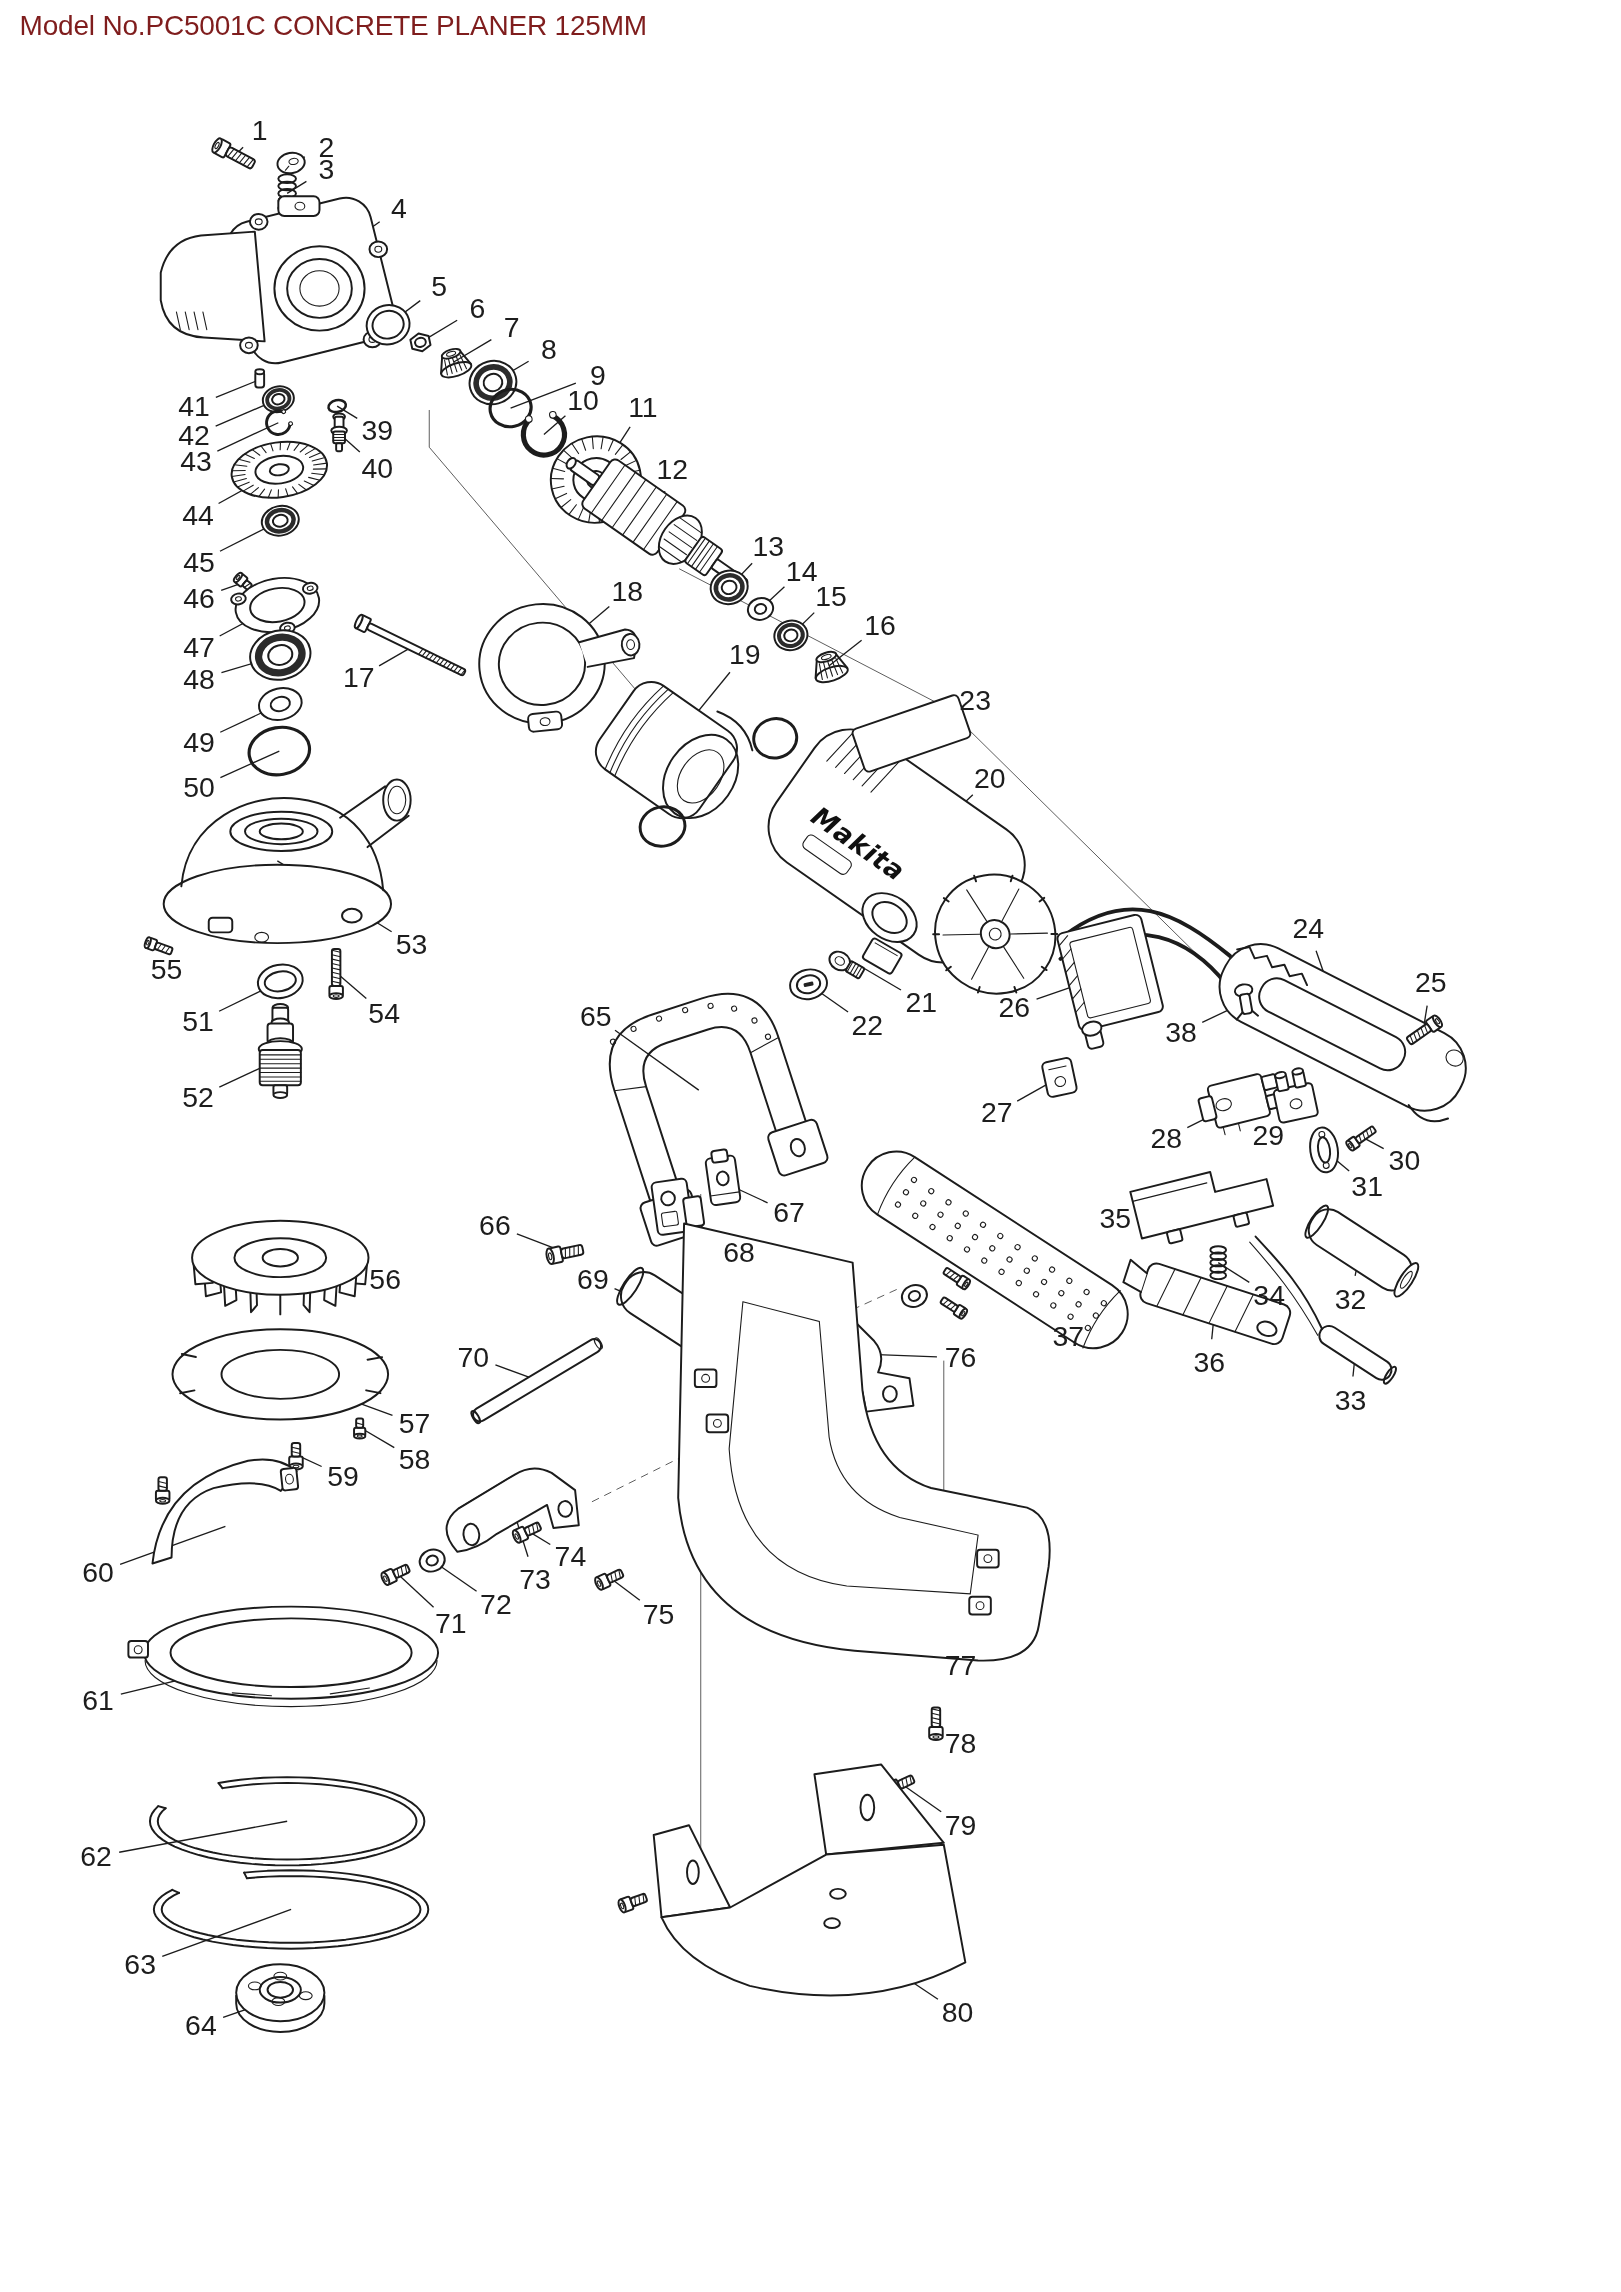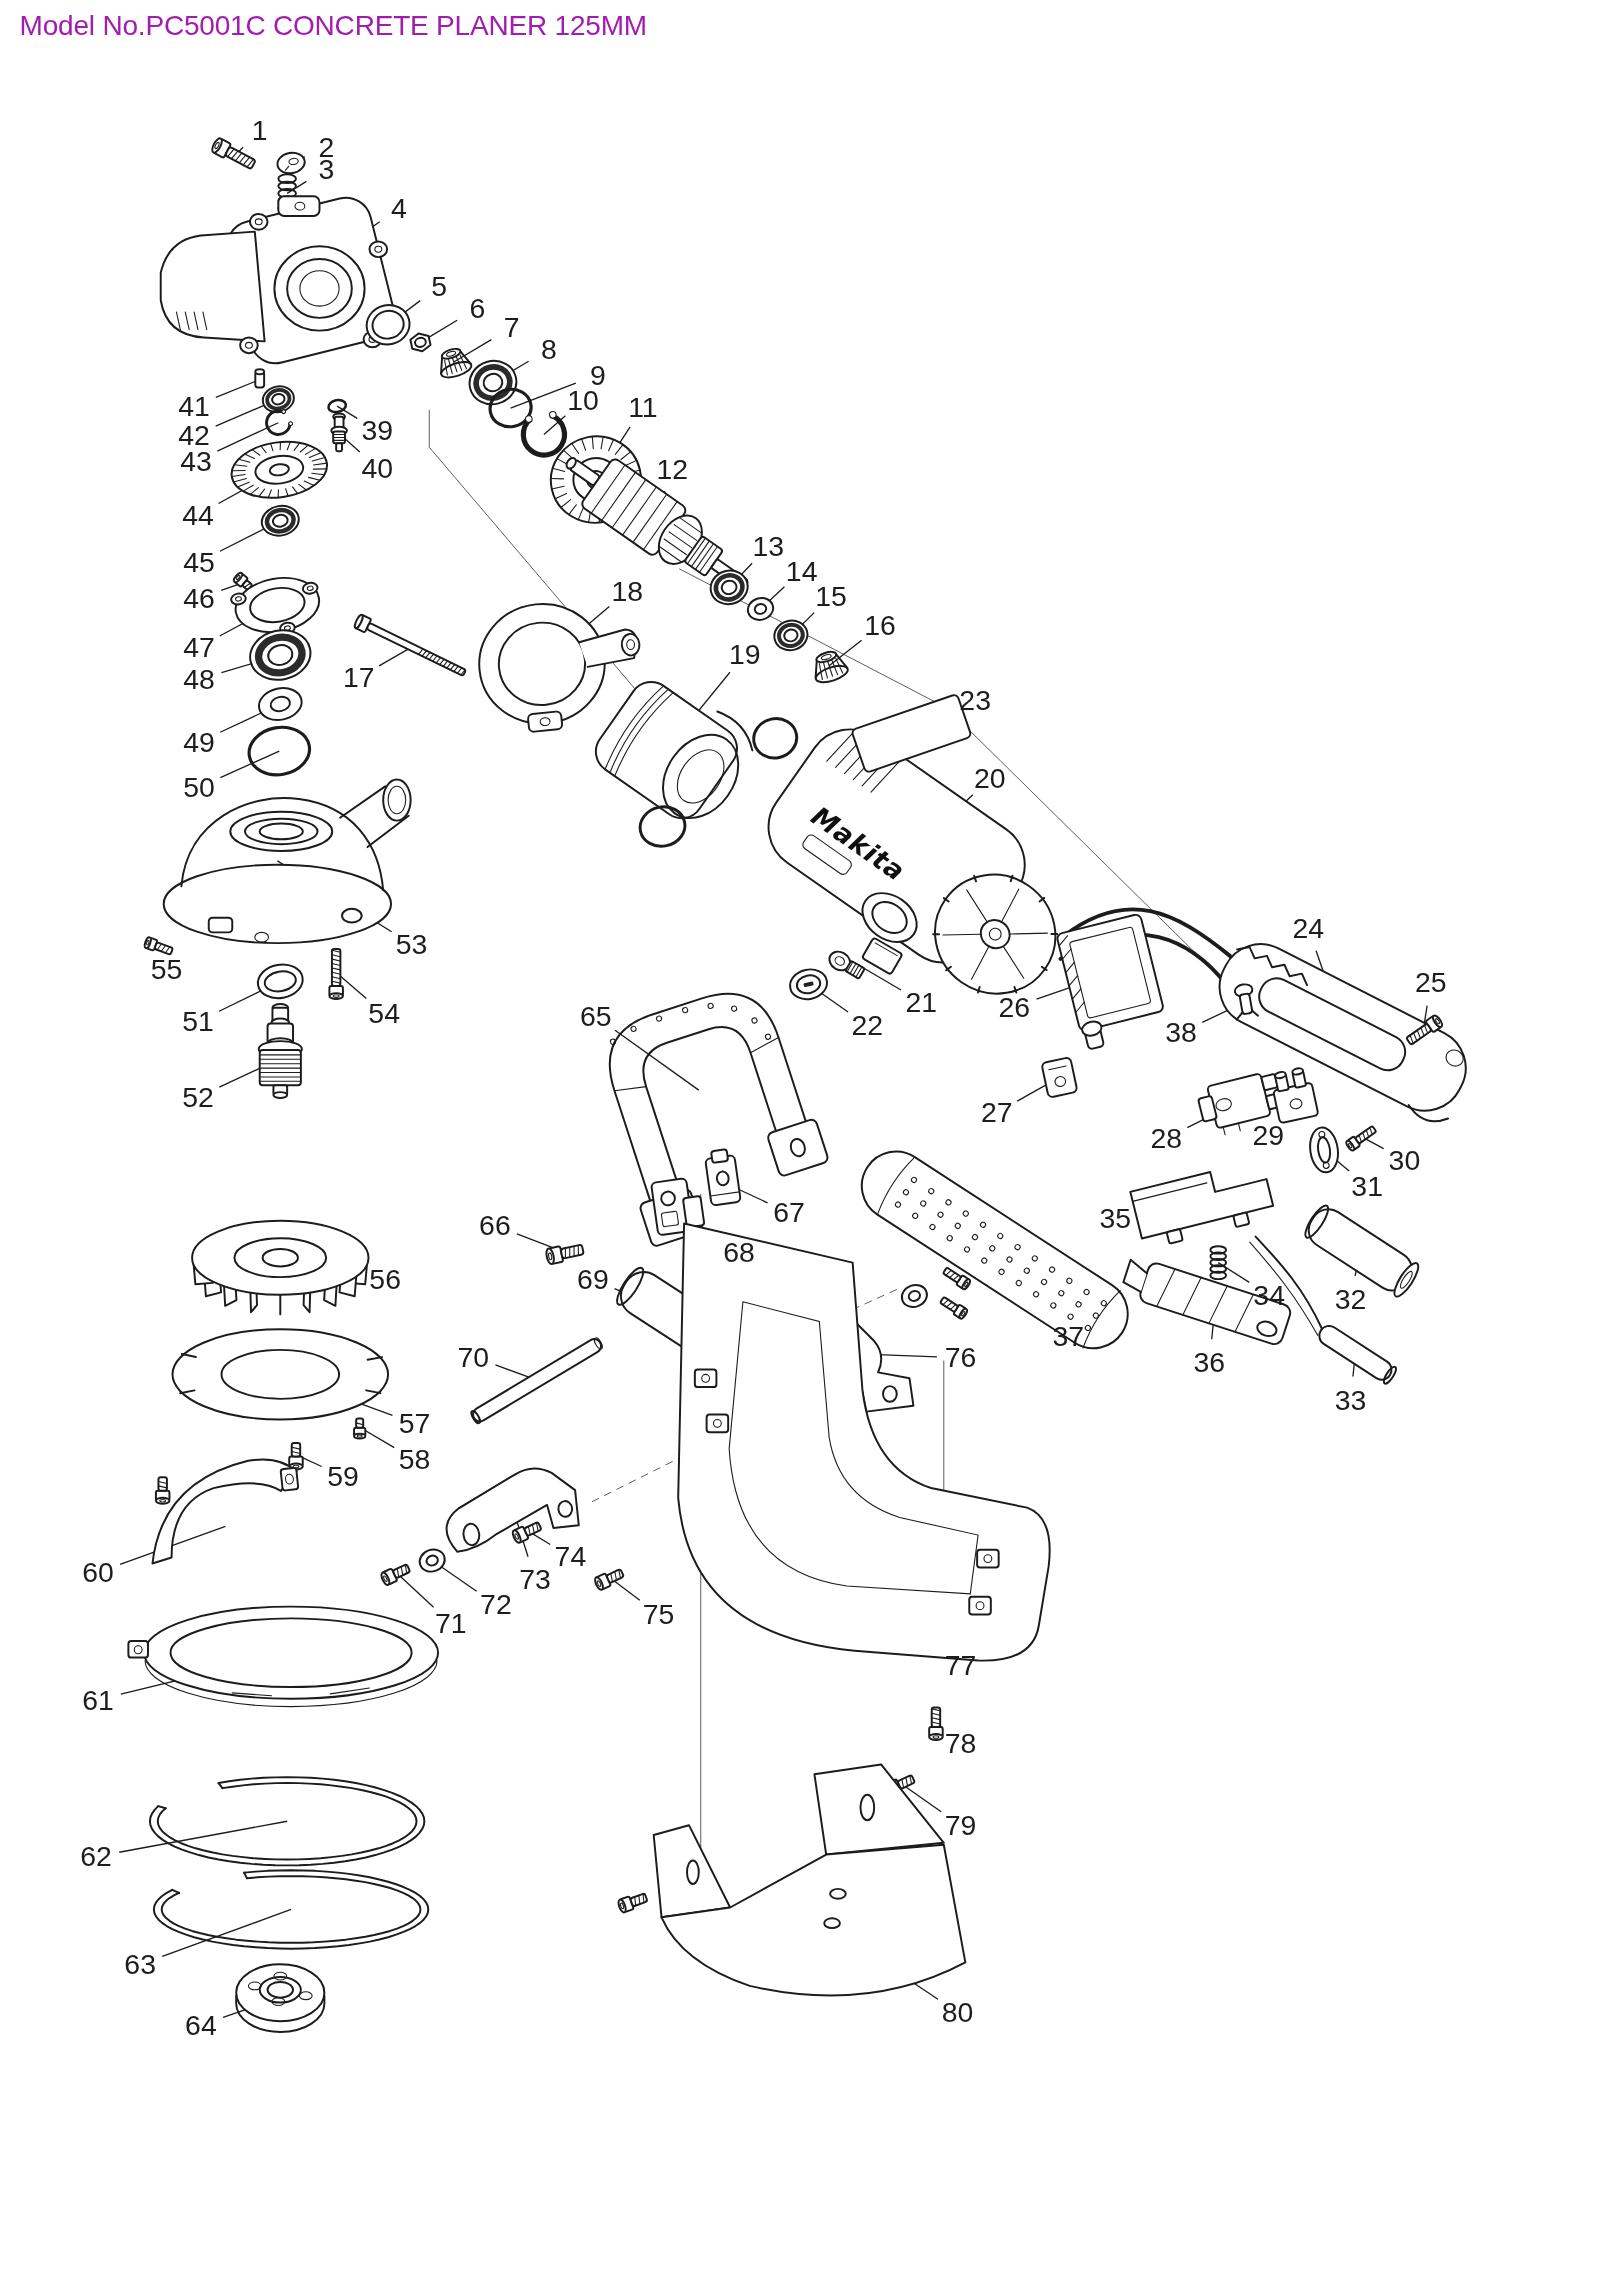--- a/index.html
+++ b/index.html
@@ -1,19 +1,19 @@
 <!DOCTYPE html>
 <html><head>
 <meta charset="utf-8">
 <style>
   html,body{margin:0;padding:0}
   body{width:1621px;height:2293px;background:#fff;overflow:hidden}
   .page{position:relative;width:1621px;height:2293px;font-family:"Liberation Sans",sans-serif}
   h1.title{position:absolute;left:19.6px;top:9.8px;margin:0;font-weight:500;font-size:28px;
-           letter-spacing:-0.2px;color:#a21caf;font-family:"Liberation Sans",sans-serif}
+           letter-spacing:-0.2px;color:#7f1d1d;font-family:"Liberation Sans",sans-serif}
   svg{position:absolute;left:0;top:0}
   .s{stroke:#1c1c1c;stroke-width:2;fill:none;stroke-linecap:round;stroke-linejoin:round}
   .t{stroke:#1c1c1c;stroke-width:1.1;fill:none;stroke-linecap:round}
   .f{fill:#ffffff}
   .n{fill:none}
   .d{fill:#222;stroke:none}
   .ld{stroke:#1c1c1c;stroke-width:1.35;fill:none}
   .gd{stroke:#5a5a5a;stroke-width:1;fill:none}
   .gdd{stroke:#5a5a5a;stroke-width:1;fill:none;stroke-dasharray:8 6}
   .wire{stroke:#1c1c1c;stroke-width:4;fill:none;stroke-linecap:round}

